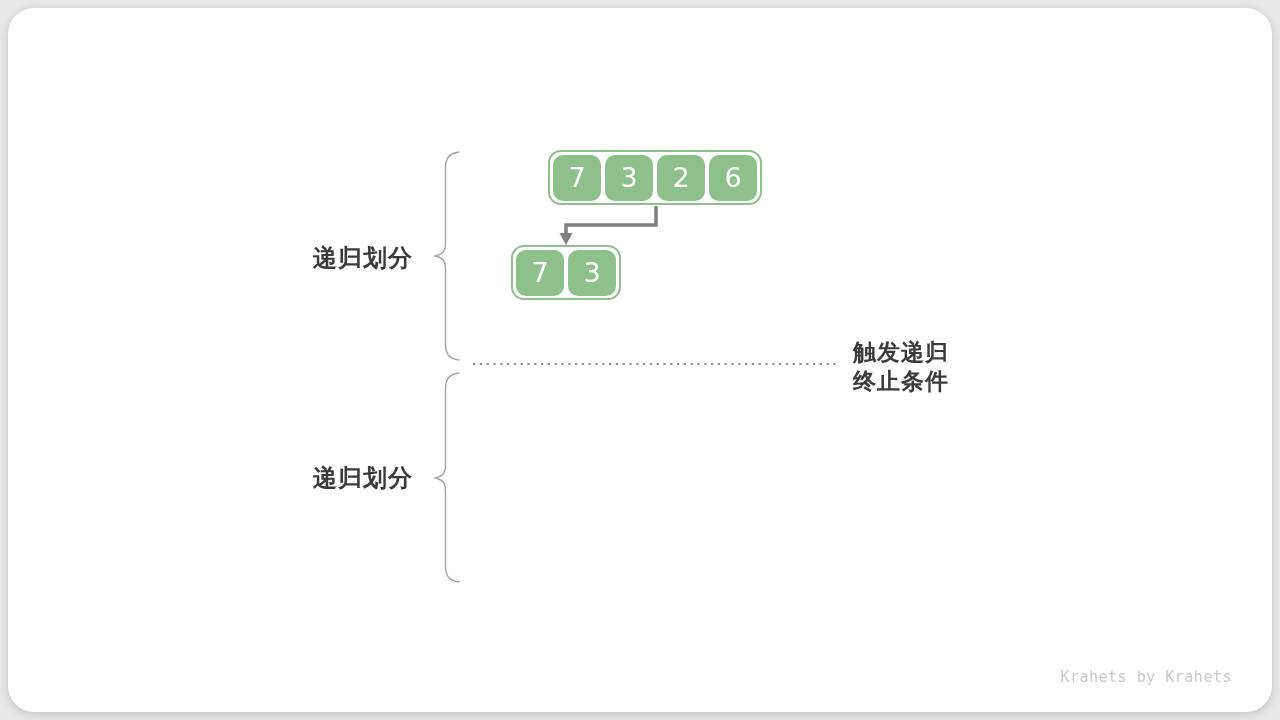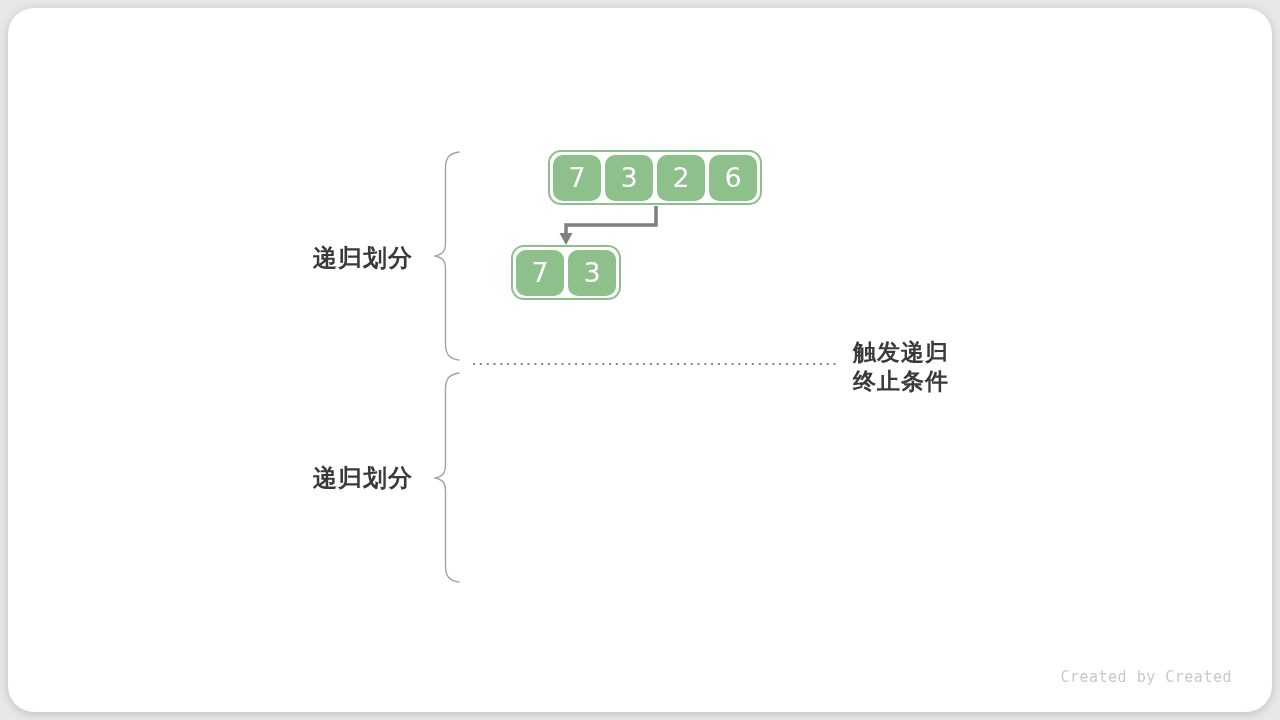--- a/index.html
+++ b/index.html
@@ -140,16 +140,16 @@
     <div class="array" id="array-level-2">
         <div class="cell">7</div>
         <div class="cell">3</div>
       </div>
 
     <div class="annotation">
       <div>触发递归</div>
       <div>终止条件</div>
     </div>
 
-    <div class="credit">Created by Created</div>
+    <div class="credit">Krahets by Krahets</div>
 
   </div>
 </div>
 
 </body></html>

